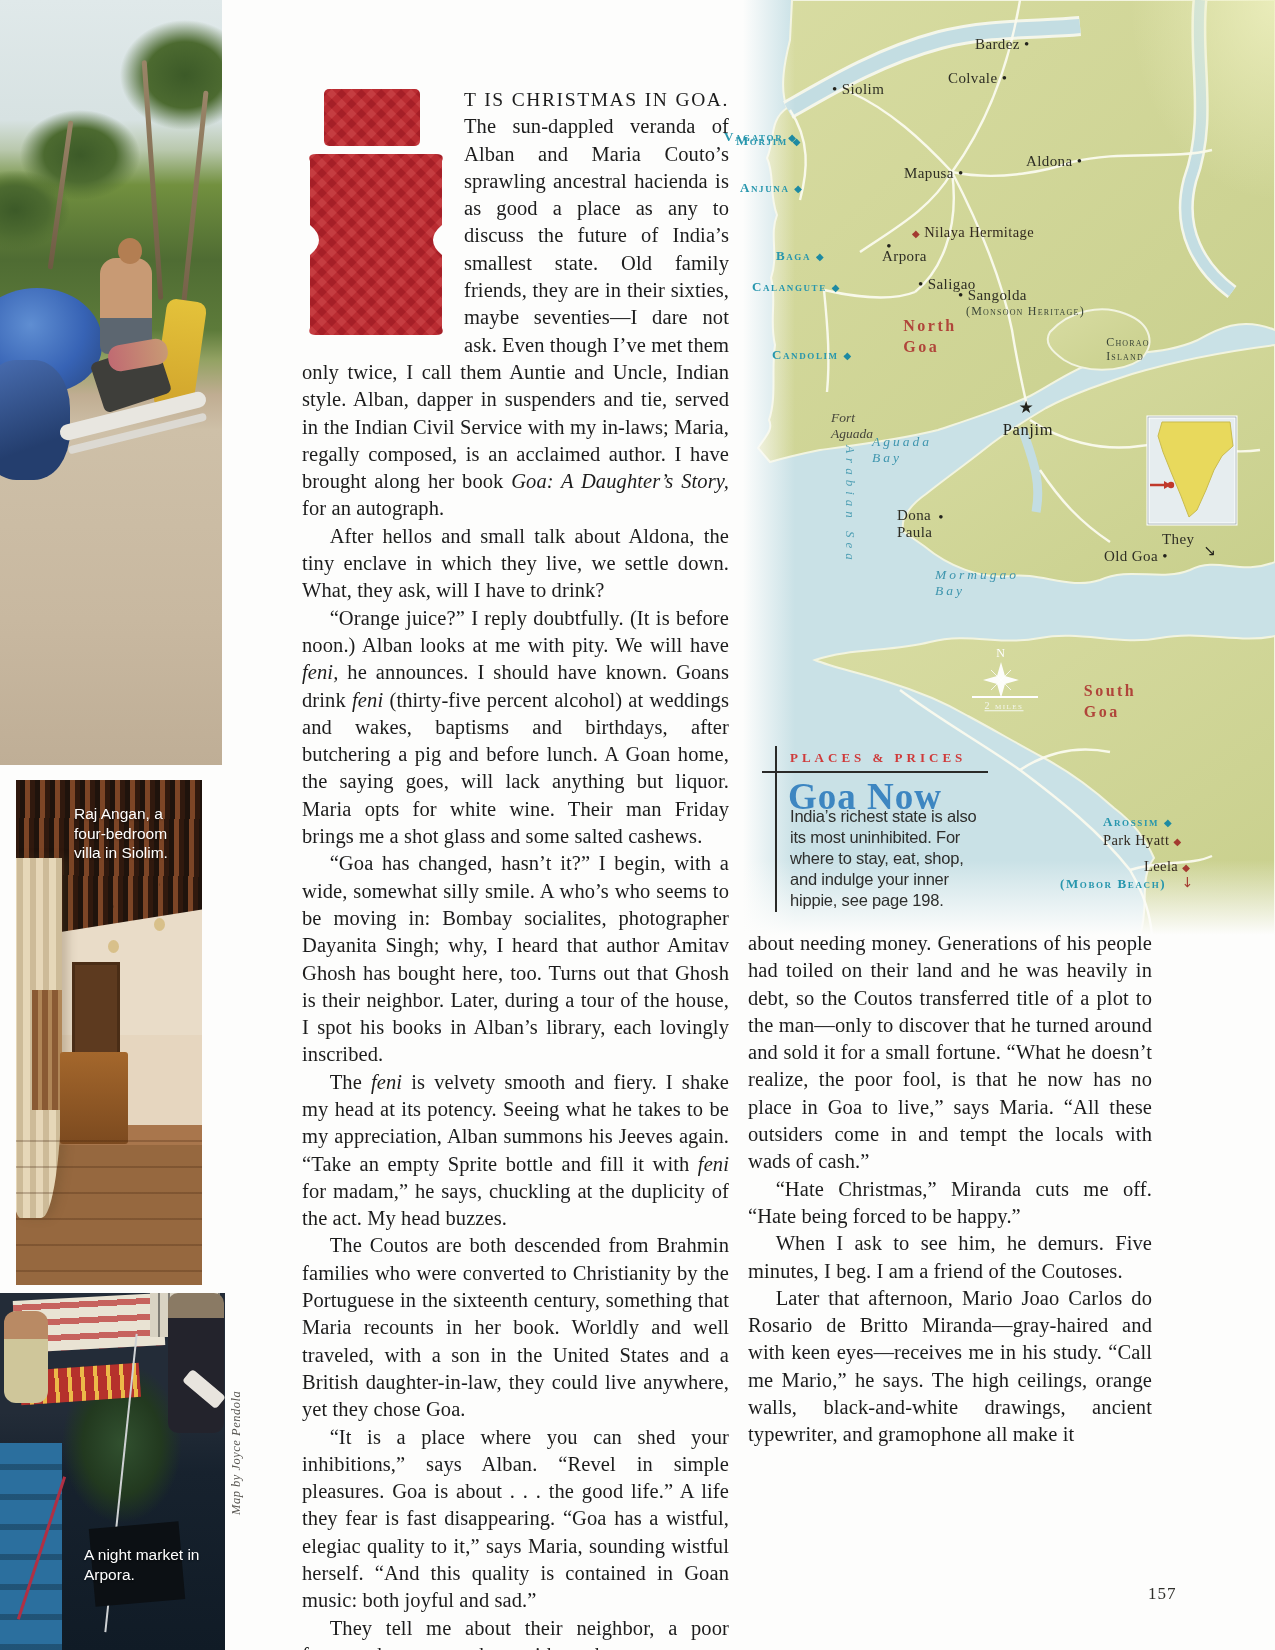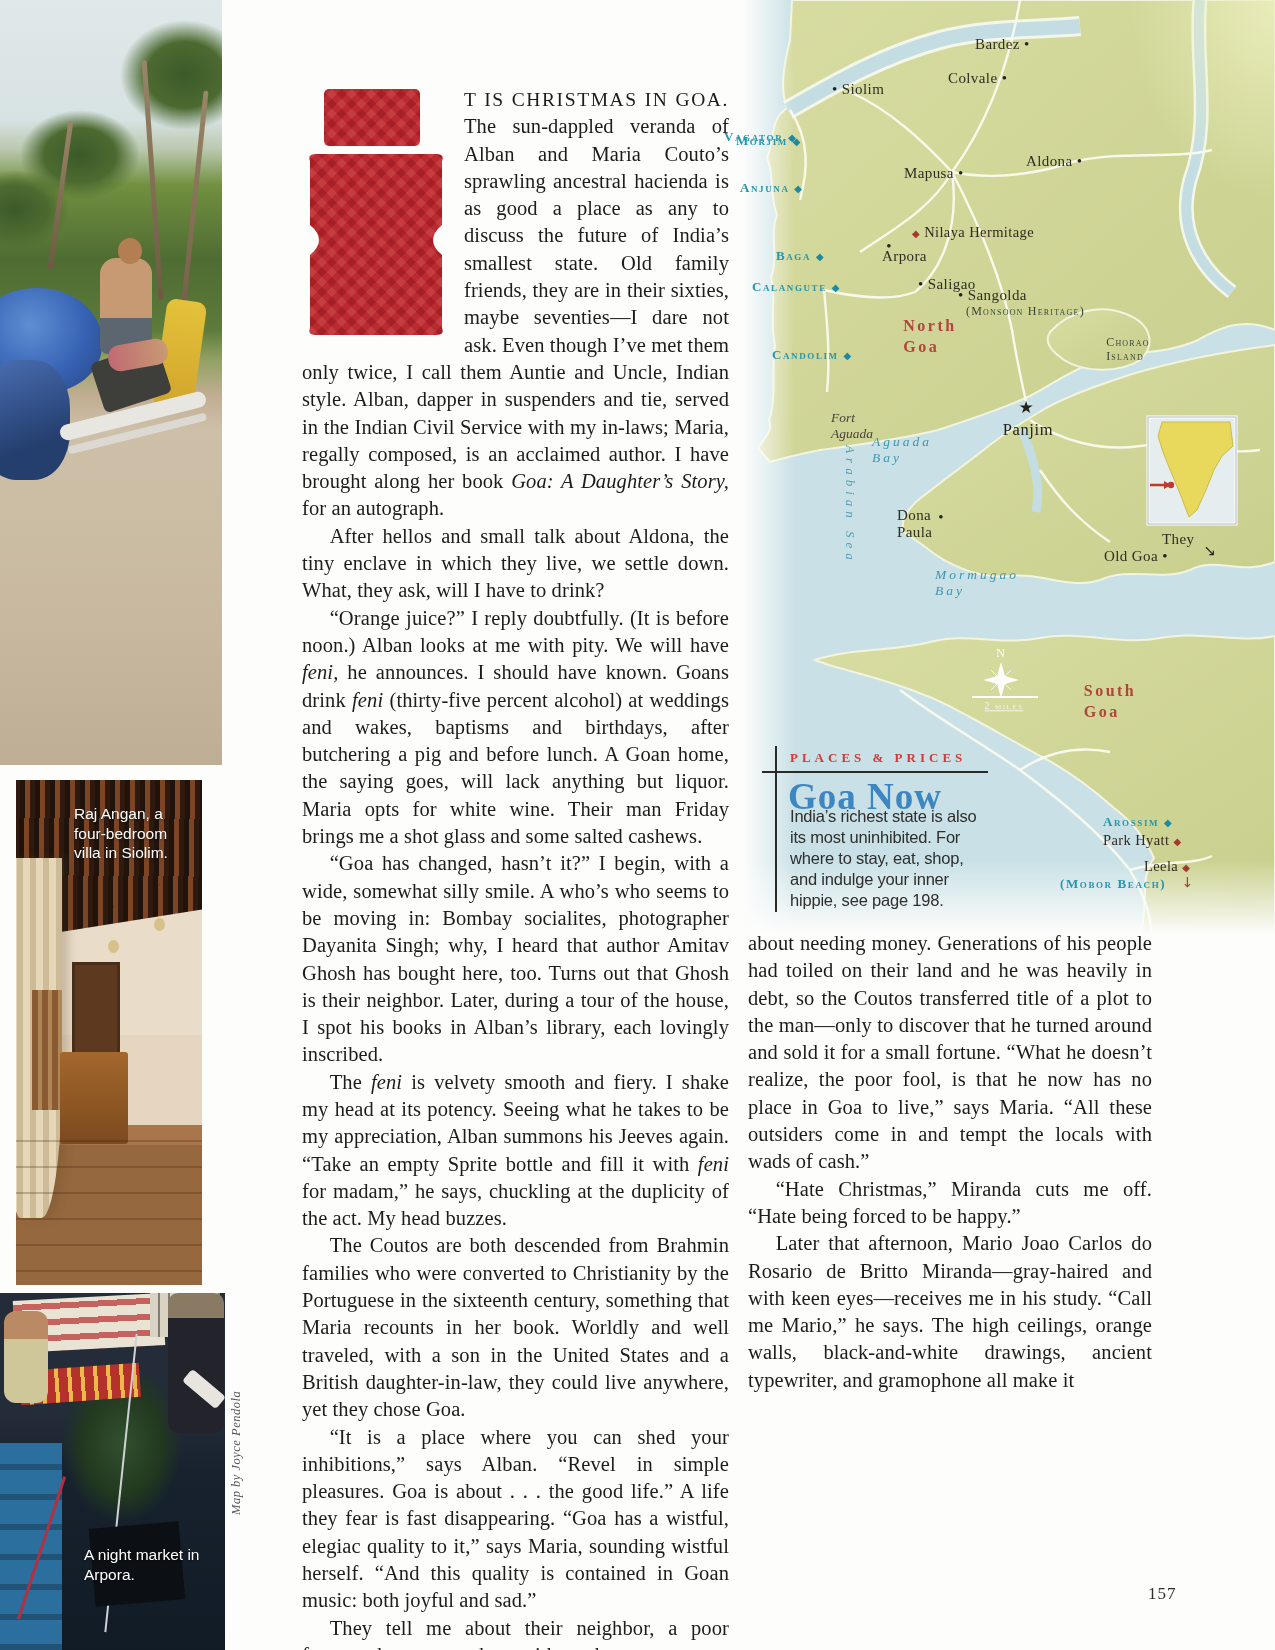--- a/index.html
+++ b/index.html
@@ -322,16 +322,17 @@
     <p class="para">“Orange juice?” I reply doubtfully. (It is before noon.) Alban looks at me with pity. We will have <i>feni,</i> he announces. I should have known. Goans drink <i>feni</i> (thirty-five percent alcohol) at weddings and wakes, baptisms and birthdays, after butchering a pig and before lunch. A Goan home, the saying goes, will lack anything but liquor. Maria opts for white wine. Their man Friday brings me a shot glass and some salted cashews.</p>
     <p class="para">“Goa has changed, hasn’t it?” I begin, with a wide, somewhat silly smile. A who’s who seems to be moving in: Bombay socialites, photographer Dayanita Singh; why, I heard that author Amitav Ghosh has bought here, too. Turns out that Ghosh is their neighbor. Later, during a tour of the house, I spot his books in Alban’s library, each lovingly inscribed.</p>
     <p class="para">The <i>feni</i> is velvety smooth and fiery. I shake my head at its potency. Seeing what he takes to be my appreciation, Alban summons his Jeeves again. “Take an empty Sprite bottle and fill it with <i>feni</i> for madam,” he says, chuckling at the duplicity of the act. My head buzzes.</p>
     <p class="para">The Coutos are both descended from Brahmin families who were converted to Christianity by the Portuguese in the sixteenth century, something that Maria recounts in her book. Worldly and well traveled, with a son in the United States and a British daughter-in-law, they could live anywhere, yet they chose Goa.</p>
     <p class="para">“It is a place where you can shed your inhibitions,” says Alban. “Revel in simple pleasures. Goa is about . . . the good life.” A life they fear is fast disappearing. “Goa has a wistful, elegiac quality to it,” says Maria, sounding wistful herself. “And this quality is contained in Goan music: both joyful and sad.”</p>
     <p class="para">They tell me about their neighbor, a poor farmer who came to them with a sob story</p>
   </div>
 <div id="col2">
     <p class="para">about needing money. Generations of his people had toiled on their land and he was heavily in debt, so the Coutos transferred title of a plot to the man—only to discover that he turned around and sold it for a small fortune. “What he doesn’t realize, the poor fool, is that he now has no place in Goa to live,” says Maria. “All these outsiders come in and tempt the locals with wads of cash.”</p>
     <p class="para">“Hate Christmas,” Miranda cuts me off. “Hate being forced to be happy.”</p>
+    <p class="para">When I ask to see him, he demurs. Five minutes, I beg. I am a friend of the Coutoses.</p>
     <p class="para">Later that afternoon, Mario Joao Carlos do Rosario de Britto Miranda—gray-haired and with keen eyes—receives me in his study. “Call me Mario,” he says. The high ceilings, orange walls, black-and-white drawings, ancient typewriter, and gramophone all make it</p>
   </div>
 
 <div class="pagenum">157</div>
 
 </body></html>

